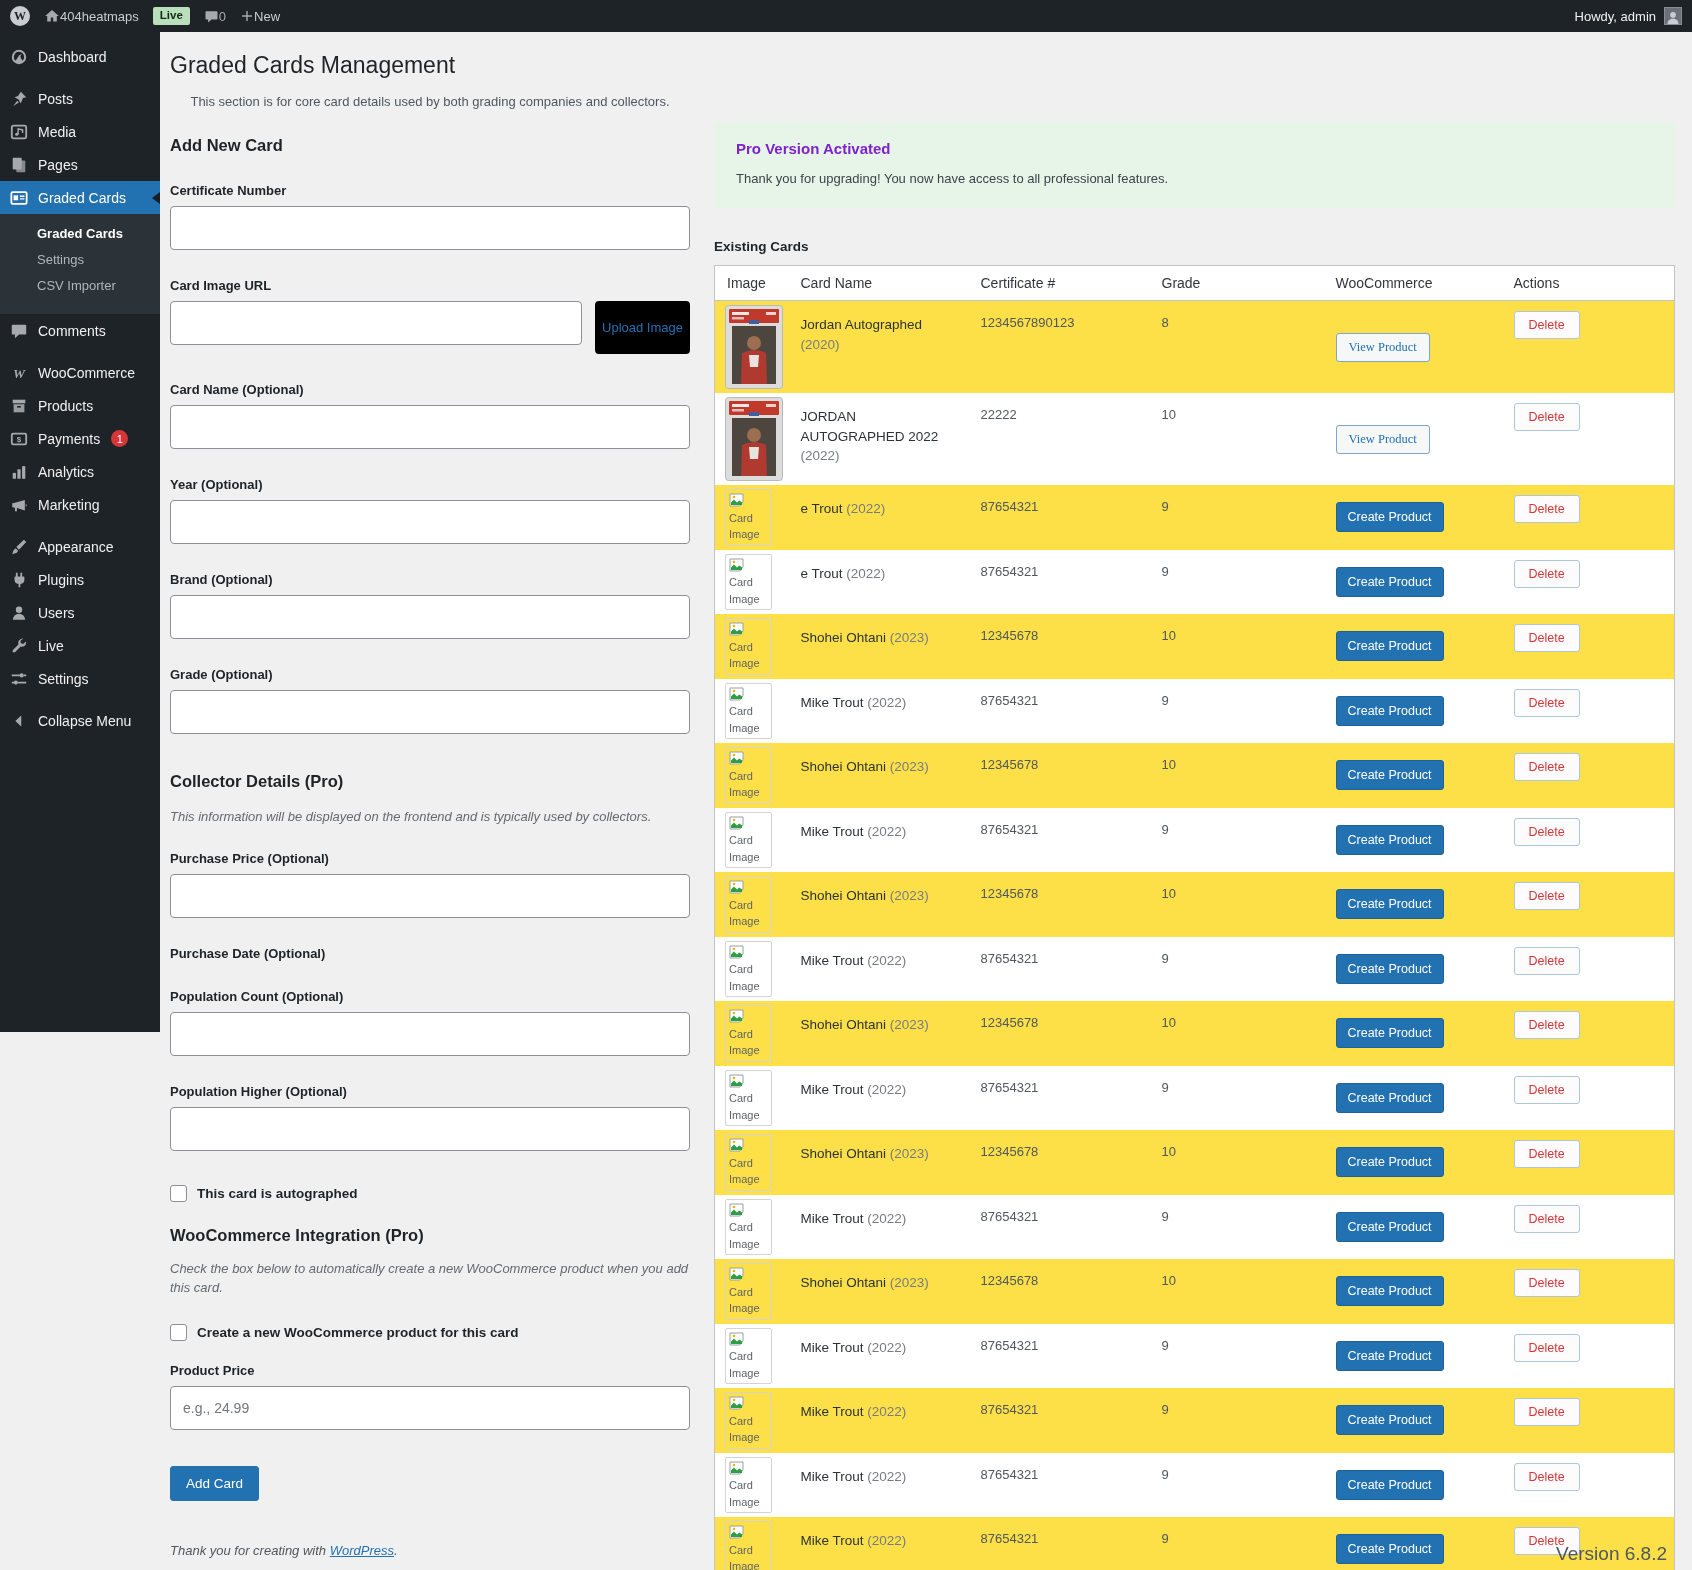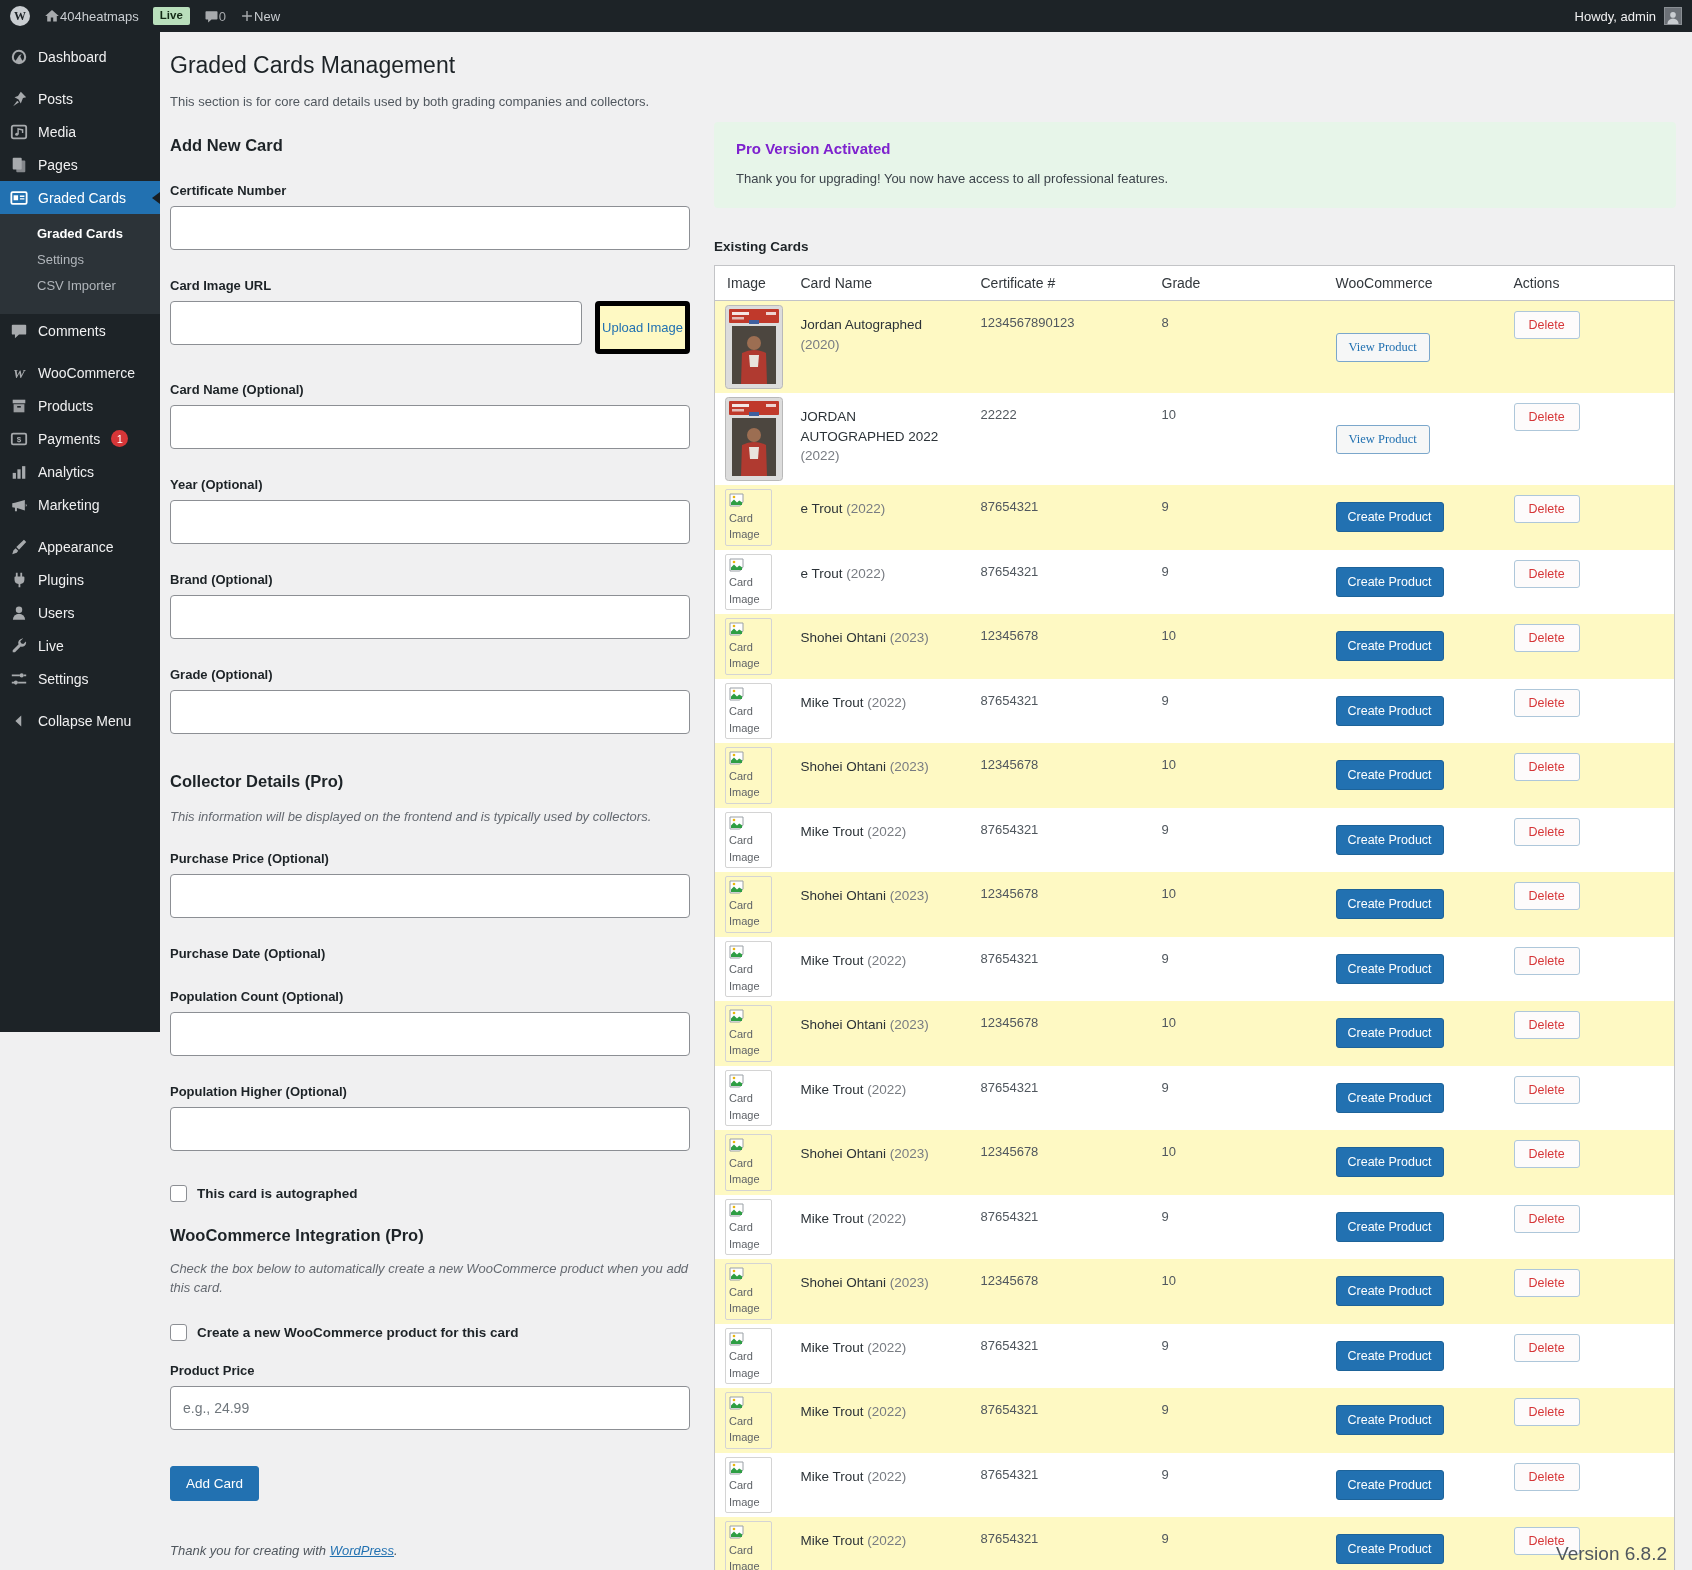--- a/index.html
+++ b/index.html
@@ -36,31 +36,31 @@
   .submenu { background:#2c3338; padding:6px 0 16px 0; }
   .submenu-item { height:26px; display:flex; align-items:center; padding:0 12px 0 37px;
                   color:#b0b5ba; font-size:13px; cursor:pointer; }
   .submenu-item.current { color:#fff; font-weight:bold; }
   .badge-red { background:#d63638; color:#fff; min-width:17px; height:17px; border-radius:9px;
                font-size:11px; display:flex; align-items:center; justify-content:center; padding:0 4px; margin-left:2px; }
 
   
   #form-col { position:absolute; left:170px; top:32px; width:520px; }
   h1.page-title { margin-top:20px; font-size:23px; font-weight:400; color:#1d2327; }
-  p.page-desc { margin-top:15px; font-size:13px; color:#50575e; }
+  p.page-desc { margin-top:15px; font-size:13px; color:#50575e;text-align:center; }
   h2.section { margin-top:27px; font-size:16.5px; font-weight:700; color:#1d2327; }
   .fg { margin-top:28px; }
   .fg label { display:block; font-size:13px; font-weight:700; color:#1d2327; }
   .fg input[type=text] { margin-top:8px; width:100%; height:44px; border:1px solid #8c8f94;
         border-radius:4px; background:#fff; font-size:14px; padding:0 12px; color:#2c3338;
         font-family:"Liberation Sans", sans-serif; }
   .fg input::placeholder { color:#70777d; }
   .img-row { display:flex; gap:13px; align-items:flex-start; margin-top:8px; }
   .img-row input[type=text] { margin-top:0; flex:1; }
-  .btn-upload { flex:0 0 95px; height:53px; background:#fef9c3; border:5px solid #000000; color:#2271b1;
+  .btn-upload { flex:0 0 95px; height:53px; background:#000000; border:3px solid #000000; color:#2271b1;
         border-radius:4px; font-size:13px; cursor:pointer; font-family:"Liberation Sans", sans-serif; }
   .italic-note { margin-top:16px; font-size:13px; font-style:italic; color:#646970; line-height:1.5; }
   .date-wrap { position:relative; }
   .date-wrap .cal { position:absolute; right:12px; top:50%; margin-top:-4px; }
   .cb-row { margin-top:30px; display:flex; align-items:center; gap:10px; }
   .cb-row input[type=checkbox] { appearance:none; width:17px; height:17px; border:1px solid #8c8f94;
         border-radius:3px; background:#fff; cursor:pointer; }
   .cb-row label { font-size:13.5px; font-weight:700; color:#1d2327; cursor:pointer; }
   .btn-primary-lg { margin-top:36px; background:#2271b1; color:#fff; border:1px solid #2271b1;
         border-radius:3px; padding:9px 15px; font-size:13.5px; cursor:pointer;
@@ -71,21 +71,21 @@
   .notice { margin-top:90px; background:#e7f5e9; border-radius:4px; padding:18px 22px 22px 22px; }
   .notice h3 { font-size:15px; font-weight:700; color:#7e22ce; }
   .notice p { margin-top:14px; font-size:13px; color:#3c434a; }
   .existing-heading { margin-top:31px; font-size:13.5px; font-weight:700; color:#1d2327; }
   table.cards { margin-top:11px; width:960px; border-collapse:collapse; background:#fff;
         border:1px solid #c3c4c7; table-layout:fixed; }
   table.cards th { height:35px; font-size:14px; font-weight:400; color:#32373c; text-align:left;
         padding:0 12px; border-bottom:1px solid #c3c4c7; }
   tr.row-big { height:92px; }
   tr.row-small { height:54px; }
-  tr.stripe { background:#fef9c3; }
+  tr.stripe { background:#fde047; }
   td { padding:8px 12px; vertical-align:top; font-size:13px; color:#50575e; }
   td.img-cell { padding:4px 6px 4px 10px; }
   td.name-cell { padding-top:14px; font-size:13.5px; color:#2c3338; line-height:1.45; }
   td .year { color:#787c82; }
   td.cert-cell, td.grade-cell { padding-top:14px; }
   td.woo-cell { vertical-align:middle; }
   td.action-cell { padding-top:10px; }
   .btn-create { background:#2271b1; color:#fff; border:1px solid #1d6399; border-radius:3px;
         padding:7px 11px; font-size:12.5px; cursor:pointer; font-family:"Liberation Sans", sans-serif; }
   .btn-view { background:#f6f7f7; color:#2271b1; border:1px solid #7ba7cb; border-radius:3px;

